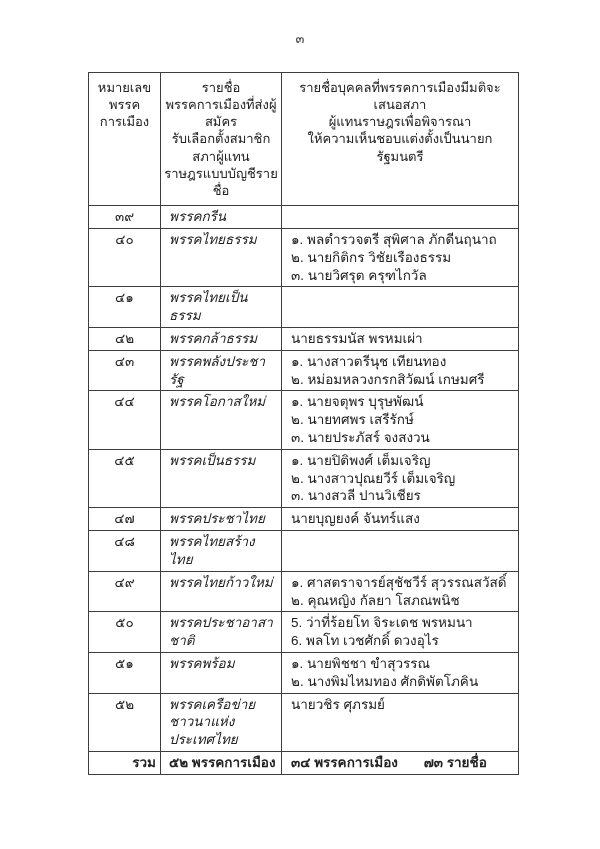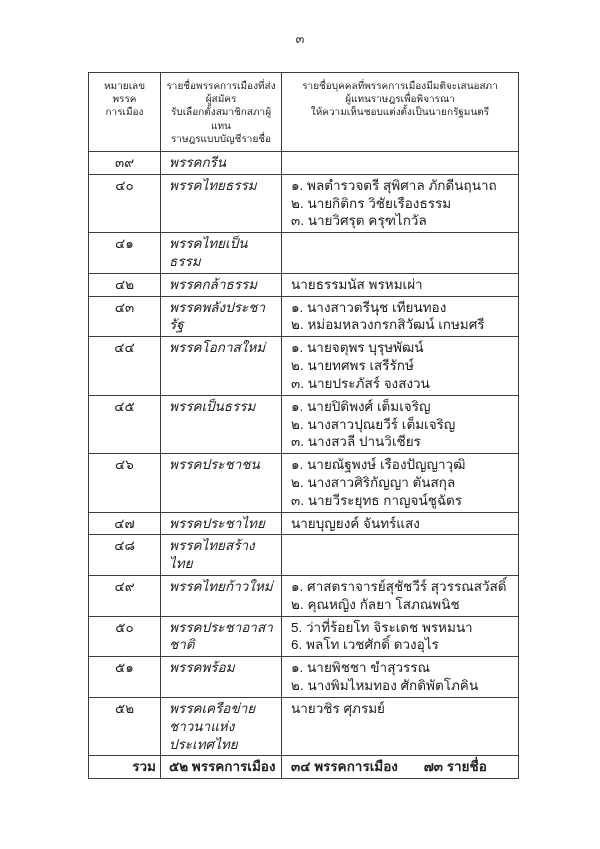--- a/index.html
+++ b/index.html
@@ -40,21 +40,21 @@
   .doc-table col.c3 { width: 237px; }
   .doc-table th, .doc-table td {
     border: 1px solid #3d3d3d;
     vertical-align: top;
     line-height: 1.32;
   }
   .doc-table th {
     font-weight: normal;
     text-align: center;
     padding: 6px 3px;
-    font-size: 10px;
+    font-size: 13px;
   }
   .doc-table td.num {
     text-align: center;
     padding: 2px 2px;
     margin-left: 15px;
   }
   .doc-table td.party {
     padding: 2px 4px 2px 8px;
     font-style: italic;
   }
@@ -149,29 +149,20 @@
         <tr>
           <td class="num">๔๕</td>
           <td class="party">พรรคเป็นธรรม</td>
           <td class="cands">
             <div>๑. นายปิติพงศ์ เต็มเจริญ</div>
             <div>๒. นางสาวปุณยวีร์ เต็มเจริญ</div>
             <div>๓. นางสวลี ปานวิเชียร</div>
           </td>
         </tr>
         <tr>
-          <td class="num">๔๖</td>
-          <td class="party">พรรคประชาชน</td>
-          <td class="cands">
-            <div>๑. นายณัฐพงษ์ เรืองปัญญาวุฒิ</div>
-            <div>๒. นางสาวศิริกัญญา ตันสกุล</div>
-            <div>๓. นายวีระยุทธ กาญจน์ชูฉัตร</div>
-          </td>
-        </tr>
-        <tr>
           <td class="num">๔๗</td>
           <td class="party">พรรคประชาไทย</td>
           <td class="cands">
             <div>นายบุญยงค์ จันทร์แสง</div>
           </td>
         </tr>
         <tr>
           <td class="num">๔๘</td>
           <td class="party">พรรคไทยสร้างไทย</td>
           <td class="cands"></td>

